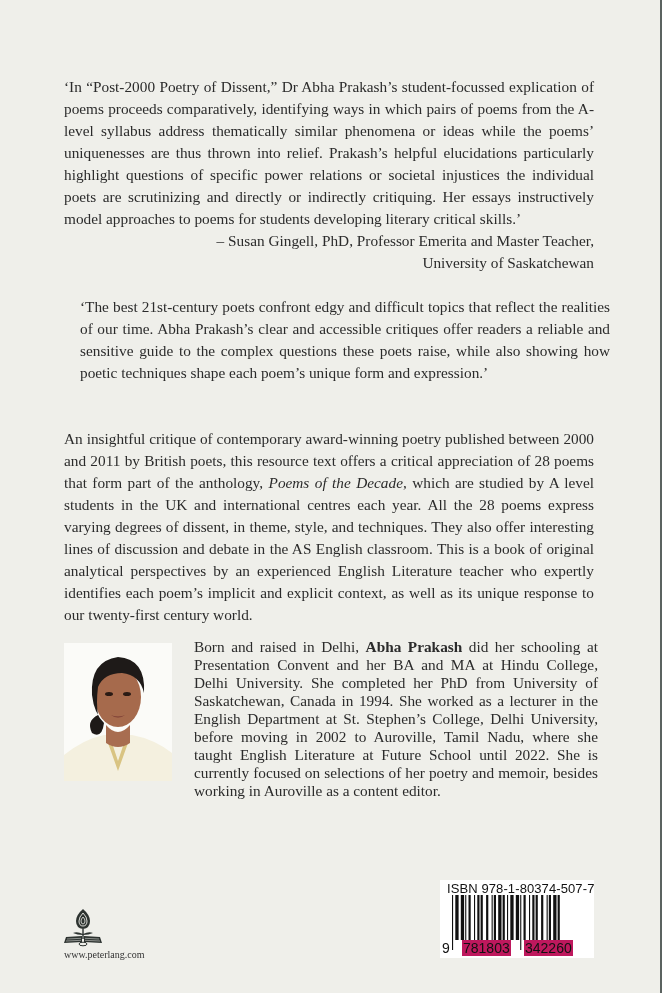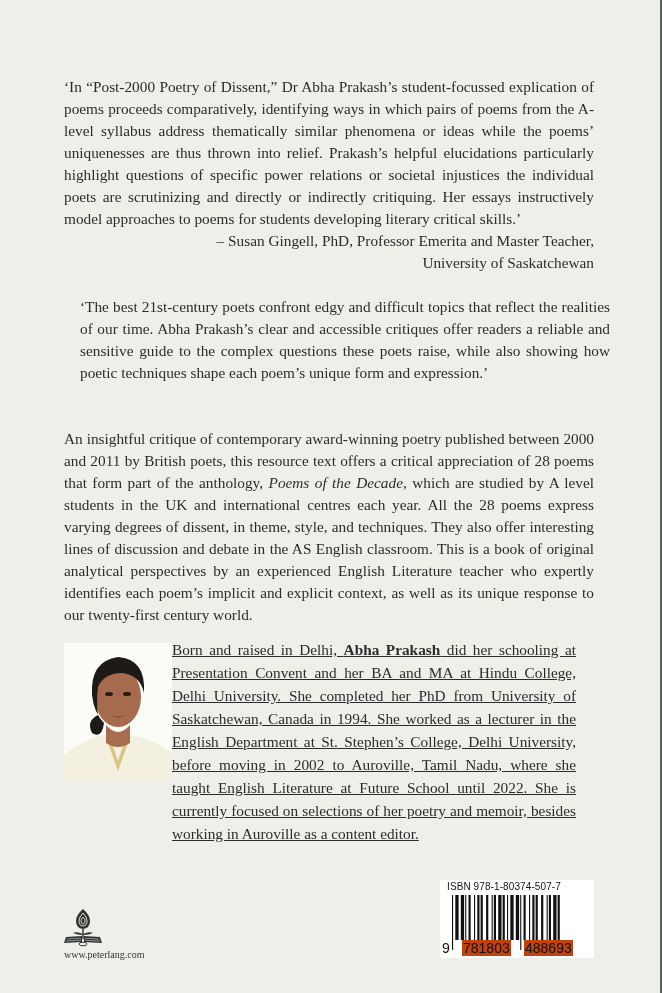--- a/index.html
+++ b/index.html
@@ -17,37 +17,37 @@
   }
   .para.p1 { top: 76px; }
   .para.p2 { top: 296px; margin-left: 16px; }
   .para.p3 { top: 416px; margin-top: 12px; }
   .attrib { text-align: left; text-align-last: right; }
   .photo {
     position: absolute; left: 64px; top: 643px; width: 108px; height: 138px;
     background: #fbfbf9; overflow: hidden;
   }
   .bio {
-    position: absolute; left: 172px; top: 638px; width: 404px;
-    font-size: 15.3px; line-height: 23px; text-align: justify; text-align-last: left; text-decoration: underline;
+    position: absolute; left: 194px; top: 638px; width: 404px;
+    font-size: 15.3px; line-height: 18px; text-align: justify; text-align-last: left;
   }
   .bio b { font-weight: bold; }
   .barcode-box {
     position: absolute; left: 440px; top: 880px; width: 154px; height: 78px;
     background: #ffffff;
   }
   .isbn-text {
     position: absolute; left: 447px; top: 881px; width: 145px;
-    font-family: "Liberation Sans", "DejaVu Sans", sans-serif; font-size: 10px; color: #111;
-    letter-spacing: 0.1px; white-space: nowrap;
+    font-family: "Liberation Sans", "DejaVu Sans", sans-serif; font-size: 13px; color: #111;
+    letter-spacing: 0.1px; white-space: nowrap; text-align: right;
   }
   .bars { position: absolute; left: 452px; top: 895px; width: 138px; height: 55px; }
   .bc-digits {
     position: absolute; top: 940px; font-family: "Liberation Sans", "DejaVu Sans", sans-serif;
-    font-size: 14px; color: #111; background: #c2410c; line-height: 16px; padding: 0 1px;
+    font-size: 14px; color: #111; background: #be185d; line-height: 16px; padding: 0 1px;
   }
   .bc-d0 { left: 441px; background: transparent; }
   .bc-d1 { left: 462px; }
   .bc-d2 { left: 524px; }
   .logo { position: absolute; left: 62px; top: 907px; width: 42px; height: 40px; }
   .url {
     position: absolute; left: 64px; top: 949px; font-size: 10px; color: #333;
     font-family: "Liberation Serif", "DejaVu Serif", serif;
   }
 </style>
@@ -109,21 +109,21 @@
     <rect x="80.30000000000001" y="0" width="2.2" height="45" fill="#111"></rect>
     <rect x="83.60000000000001" y="0" width="2.2" height="45" fill="#111"></rect>
     <rect x="89.10000000000001" y="0" width="2.2" height="45" fill="#111"></rect>
     <rect x="94.60000000000001" y="0" width="1.1" height="45" fill="#111"></rect>
     <rect x="96.8" y="0" width="2.2" height="45" fill="#111"></rect>
     <rect x="101.2" y="0" width="3.3000000000000003" height="45" fill="#111"></rect>
     <rect x="105.6" y="0" width="2.2" height="45" fill="#111"></rect>
   </svg>
 <div class="bc-digits bc-d0">9</div>
 <div class="bc-digits bc-d1">781803</div>
-<div class="bc-digits bc-d2">488693</div>
+<div class="bc-digits bc-d2">342260</div>
 
 <svg class="logo" viewBox="0 0 42 40">
   <path d="M21 2 Q14 8 14 14 Q14 21 21 22 Q28 21 28 14 Q28 8 21 2 Z" fill="#2d3330"></path>
   <path d="M21 6 Q17 10 17 14 Q17 19 21 19 Q25 19 25 14 Q25 10 21 6 Z" fill="none" stroke="#efefea" stroke-width="0.9"></path>
   <path d="M21 10 Q19 12 19 14 Q19 17 21 17 Q23 17 23 14 Q23 12 21 10 Z" fill="none" stroke="#efefea" stroke-width="0.8"></path>
   <rect x="20.3" y="22" width="1.4" height="10" fill="#2d3330"></rect>
   <path d="M21 27 Q15 24 11 26 Q15 28 21 28 Z" fill="#2d3330"></path>
   <path d="M21 27 Q27 24 31 26 Q27 28 21 28 Z" fill="#2d3330"></path>
   <path d="M4 30 L20 29 L20 35 L2 36 Z" fill="#2d3330"></path>
   <path d="M38 30 L22 29 L22 35 L40 36 Z" fill="#2d3330"></path>

